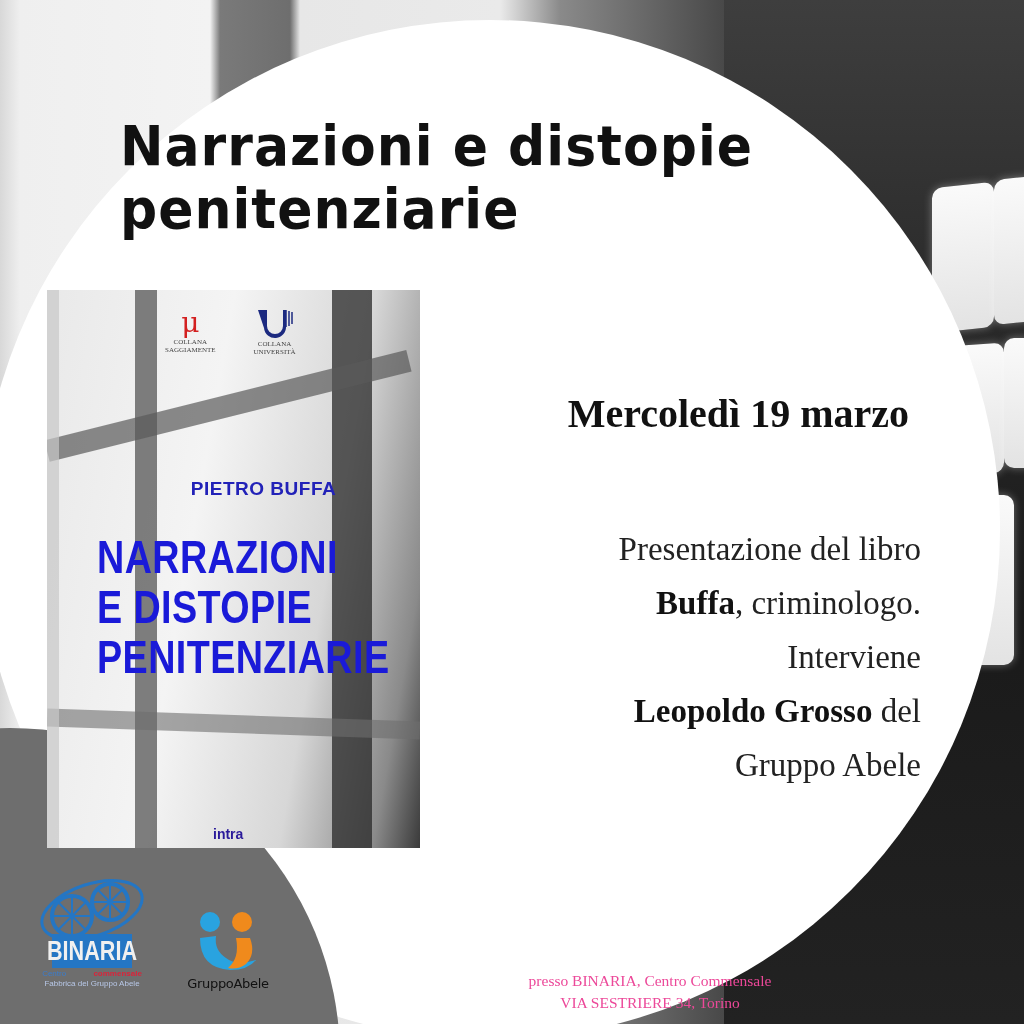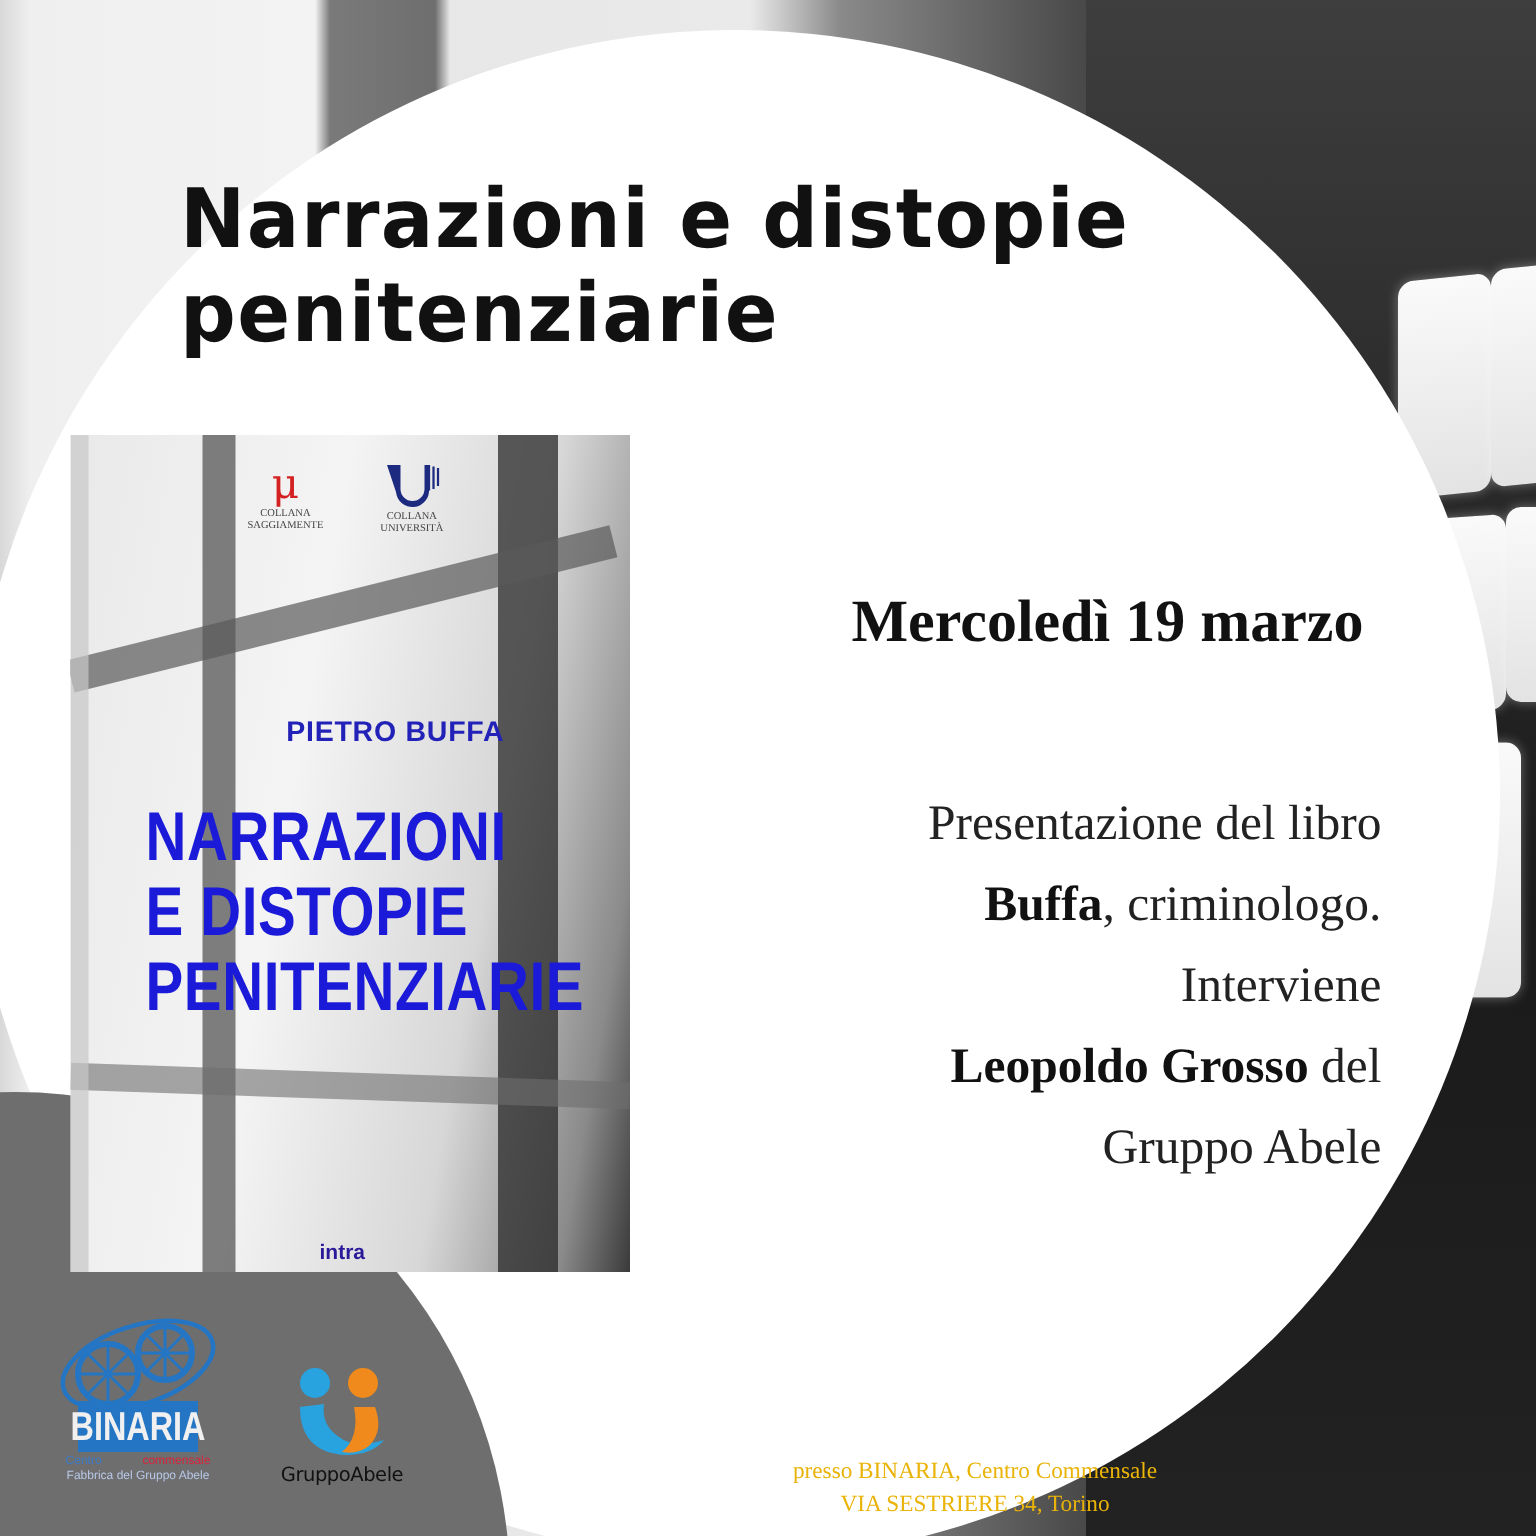--- a/index.html
+++ b/index.html
@@ -22,26 +22,26 @@
   .cover .logos { position:absolute; top:18px; left:118px; display:flex; gap:38px; }
   .logo-block { display:flex; flex-direction:column; align-items:center; font-family:"Liberation Serif", serif; font-size:7px; line-height:8px; color:#444; text-align:center; }
   .mu { font-family:"DejaVu Serif", serif; font-size:28px; color:#d32020; line-height:30px; }
   .u-logo { width:38px; height:32px; }
   .author { position:absolute; top:188px; left:0; width:100%; text-align:center; font-family:"Liberation Sans", sans-serif; font-weight:bold; font-size:19px; color:#2222b8; letter-spacing:.5px;padding-left:30px; }
   .book-title { position:absolute; top:242px; left:50px; width:320px; font-family:"Liberation Sans", sans-serif; font-weight:bold; font-size:46px; line-height:50px; color:#1a1ad8; transform: scaleX(.82); transform-origin:left top; letter-spacing:.5px; }
   .publisher { position:absolute; top:536px; left:166px; font-family:Liberation Sans, sans-serif; font-weight:bold; font-size:14px; color:#2a1a9a; }
   .event-date { position:absolute; right:103px; top:380px; text-align:left; font-weight:bold; font-size:40px; line-height:44px; color:#111; margin:12px; }
   .desc { position:absolute; right:103px; top:522px; width:440px; text-align:right; font-size:33px; line-height:54px; color:#222; }
   .desc b { color:#111; }
-  .venue { position:absolute; left:470px; top:970px; width:360px; text-align:center; font-size:15.5px; line-height:22px; color:#eab308; }
+  .venue { position:absolute; left:470px; top:970px; width:360px; text-align:center; font-size:15.5px; line-height:22px; color:#ec4899; }
   .binaria { position:absolute; left:36px; top:878px; width:112px; height:118px; }
   .binaria .wheels { position:absolute; top:0; left:2px; width:108px; height:62px; }
   .binaria .plate { position:absolute; top:56px; left:6px; width:100px; height:34px; background:#2476c4; display:flex; align-items:center; justify-content:center; color:#f0f0f0; font-family:"Liberation Sans", sans-serif; font-weight:bold; font-size:27px; transform: scaleX(.8); }
   .binaria .sub1 { position:absolute; top:91px; left:0; width:112px; text-align:center; font-family:"Liberation Sans", sans-serif; font-size:8px; line-height:9px; }
-  .binaria .sub1 .b { color:#3a7ccc; } .binaria .sub1 .r { color:#d9243b; font-weight:normal;padding-left:25px; }
+  .binaria .sub1 .b { color:#3a7ccc; } .binaria .sub1 .r { color:#d9243b; font-weight:bold;padding-left:25px; }
   .binaria .sub2 { position:absolute; top:101px; left:0; width:112px; text-align:center; font-family:"Liberation Sans", sans-serif; font-size:8px; color:#b8c8e8; }
   .abele { position:absolute; left:184px; top:910px; width:90px; height:90px; }
   .abele .name { position:absolute; top:66px; left:-6px; width:100px; text-align:center; font-family:"DejaVu Sans", sans-serif; font-weight:normal; font-size:13px; color:#111; letter-spacing:-.3px; }
 </style>
 </head>
 <body>
 
 <div class="bg">
   <div class="dark-right"></div>
   <div class="window" style="right:30px; top:185px; width:62px; height:145px; transform:skewY(-6deg);"></div>

